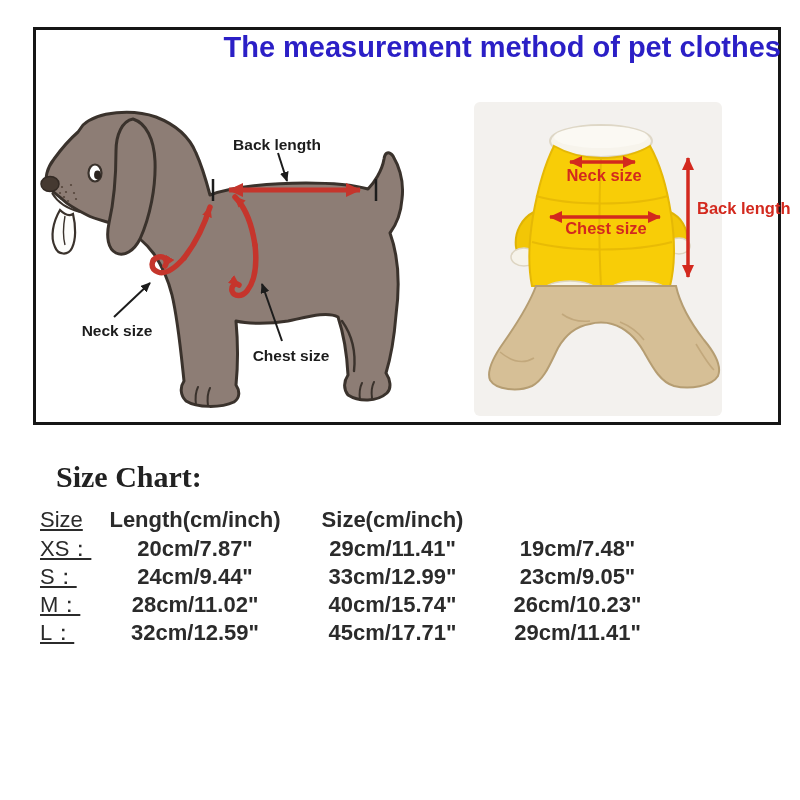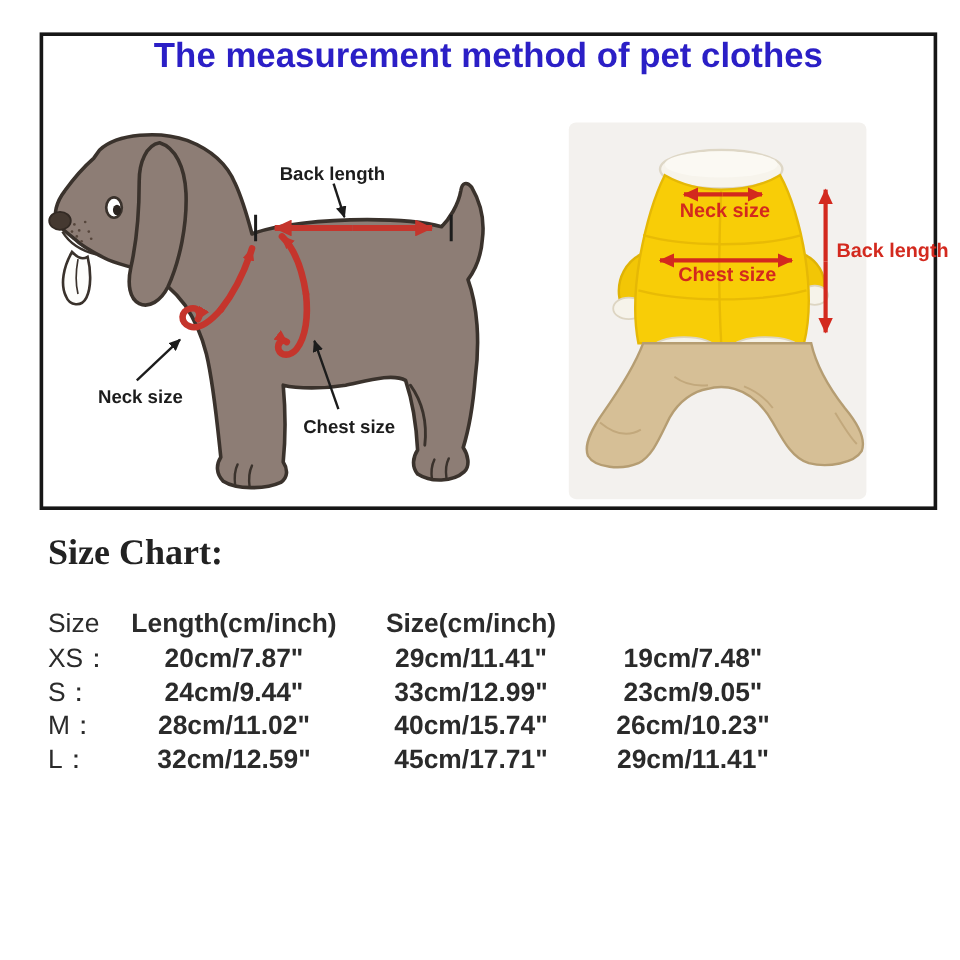--- a/index.html
+++ b/index.html
@@ -9,43 +9,43 @@
     font-family:"Liberation Sans","DejaVu Sans",sans-serif;
   }
   .abs{position:absolute;}
   
   .measure-box{
     left:33px;top:27px;width:742px;height:392px;
     border:3px solid #161616;background:#ffffff;
   }
   .diagram-title{
     left:33px;top:31px;width:748px;
-    text-align:center;
+    text-align:right;
     font-size:29px;font-weight:bold;color:#2b1fc6;
     letter-spacing:0px;
   }
   .dog-svg{left:38px;top:95px;}
   .garment-svg{left:470px;top:100px;}
   
   .size-chart-heading{
-    left:40px;top:444px;margin:0;
+    left:40px;top:444px;margin:16px;
     font-family:"Liberation Serif","DejaVu Serif",serif;
     font-size:30px;font-weight:bold;color:#222222;
   }
   .chart-table{
     left:40px;top:506px;width:640px;
     font-size:22px;color:#2b2b2b;
   }
   .tr{
     display:grid;
     grid-template-columns:55px 200px 195px 175px;
     height:28px;align-items:center;
   }
   .td{white-space:nowrap;}
-  .c1{text-align:left;}
+  .c1{text-align:left;text-decoration:underline;}
   .c2,.c3,.c4{text-align:center;font-weight:bold;}
 </style>
 </head>
 <body>
 
 <div>
 
   <div class="abs measure-box"></div>
 
   <div class="abs diagram-title">The measurement method of pet clothes</div>

